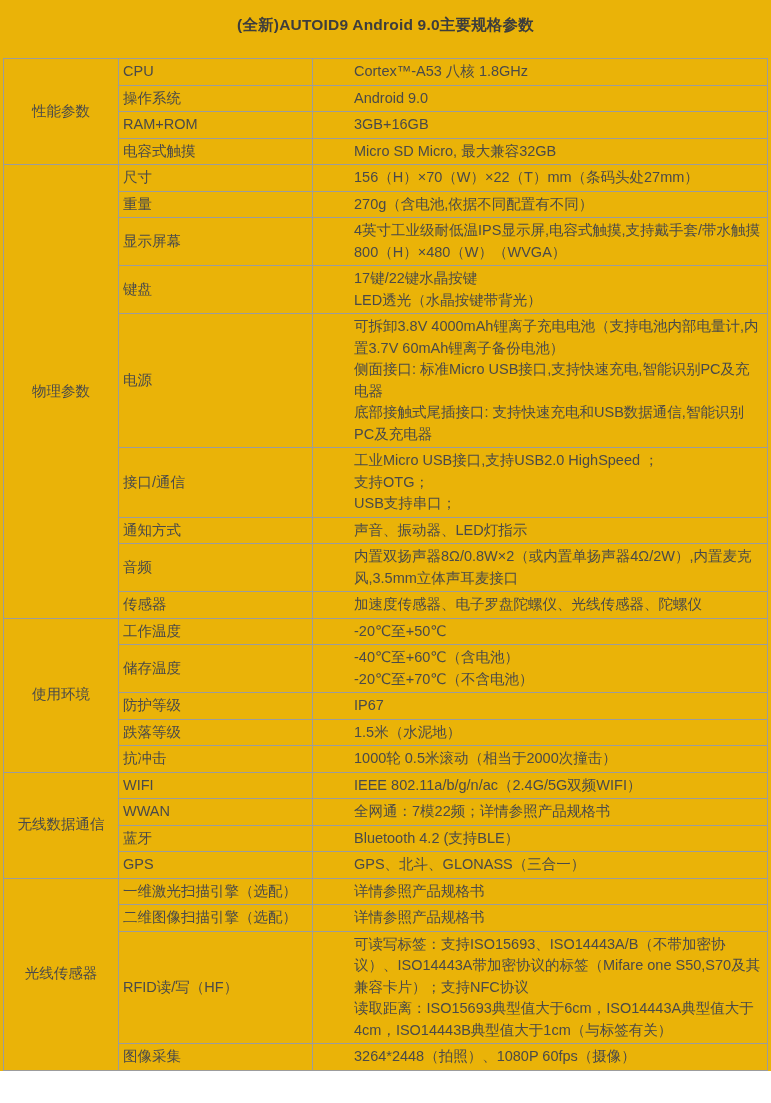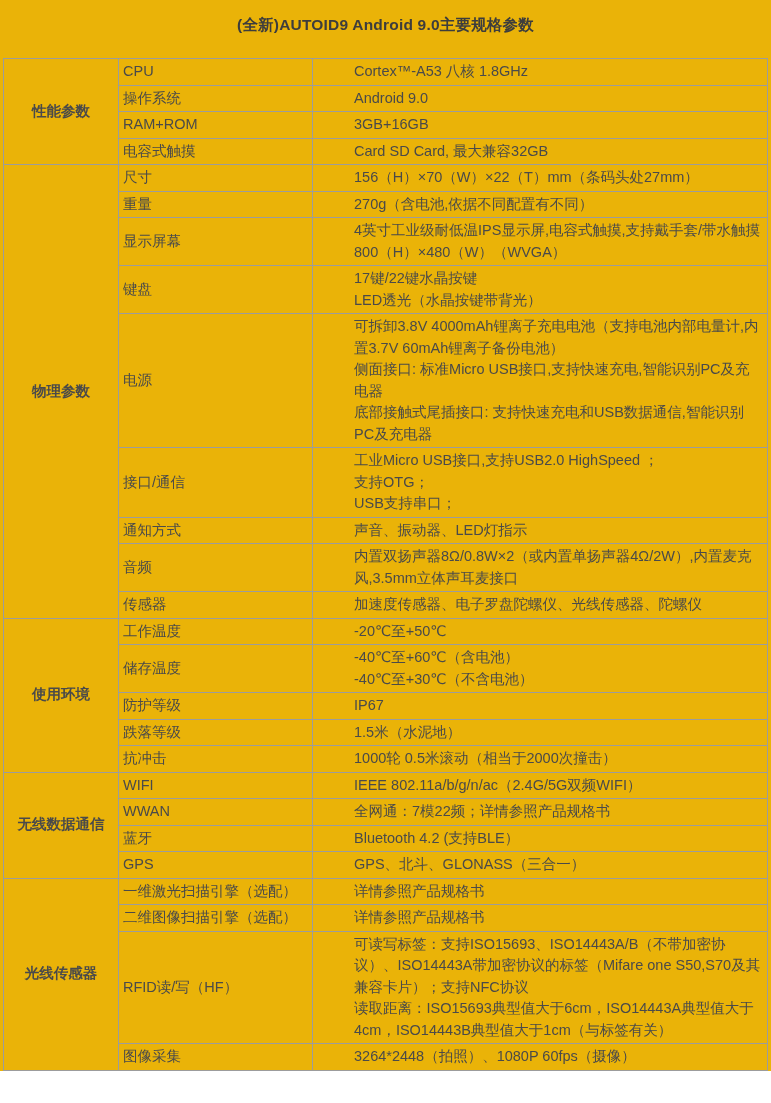--- a/index.html
+++ b/index.html
@@ -32,21 +32,21 @@
     border: 1px solid #9c9c9c;
     color: #4a4a4a;
     font-size: 14.5px;
     line-height: 21.5px;
     vertical-align: middle;
     padding: 2px 4px;
     overflow: hidden;
   }
   td.cat-cell {
     text-align: center;
-    font-weight: bold;
+    font-weight: normal;
     color: #3f3f3f;
     padding: 2px 2px;
   }
   td.param-cell { padding-left: 6px; }
   td.value-cell { padding-left: 7px; padding-right: 6px; }
   .value-line { min-height: 21.5px; margin-left: 37px; }
   .footer-note {
     margin: 24px 0 0 4px;
     font-size: 15px;
     font-weight: bold;
@@ -81,21 +81,21 @@
         </tr>
         <tr>
           <td class="param-cell">RAM+ROM</td>
           <td class="value-cell">
             <div class="value-line">3GB+16GB</div>
           </td>
         </tr>
         <tr>
           <td class="param-cell">电容式触摸</td>
           <td class="value-cell">
-            <div class="value-line">Card SD Card, 最大兼容32GB</div>
+            <div class="value-line">Micro SD Micro, 最大兼容32GB</div>
           </td>
         </tr>
         <tr>
           <td class="cat-cell" rowspan="9">物理参数</td>
           <td class="param-cell">尺寸</td>
           <td class="value-cell">
             <div class="value-line">156（H）×70（W）×22（T）mm（条码头处27mm）</div>
           </td>
         </tr>
         <tr>
@@ -156,21 +156,21 @@
           <td class="cat-cell" rowspan="5">使用环境</td>
           <td class="param-cell">工作温度</td>
           <td class="value-cell">
             <div class="value-line">-20℃至+50℃</div>
           </td>
         </tr>
         <tr>
           <td class="param-cell">储存温度</td>
           <td class="value-cell">
             <div class="value-line">-40℃至+60℃（含电池）</div>
-            <div class="value-line">-40℃至+30℃（不含电池）</div>
+            <div class="value-line">-20℃至+70℃（不含电池）</div>
           </td>
         </tr>
         <tr>
           <td class="param-cell">防护等级</td>
           <td class="value-cell">
             <div class="value-line">IP67</div>
           </td>
         </tr>
         <tr>
           <td class="param-cell">跌落等级</td>

